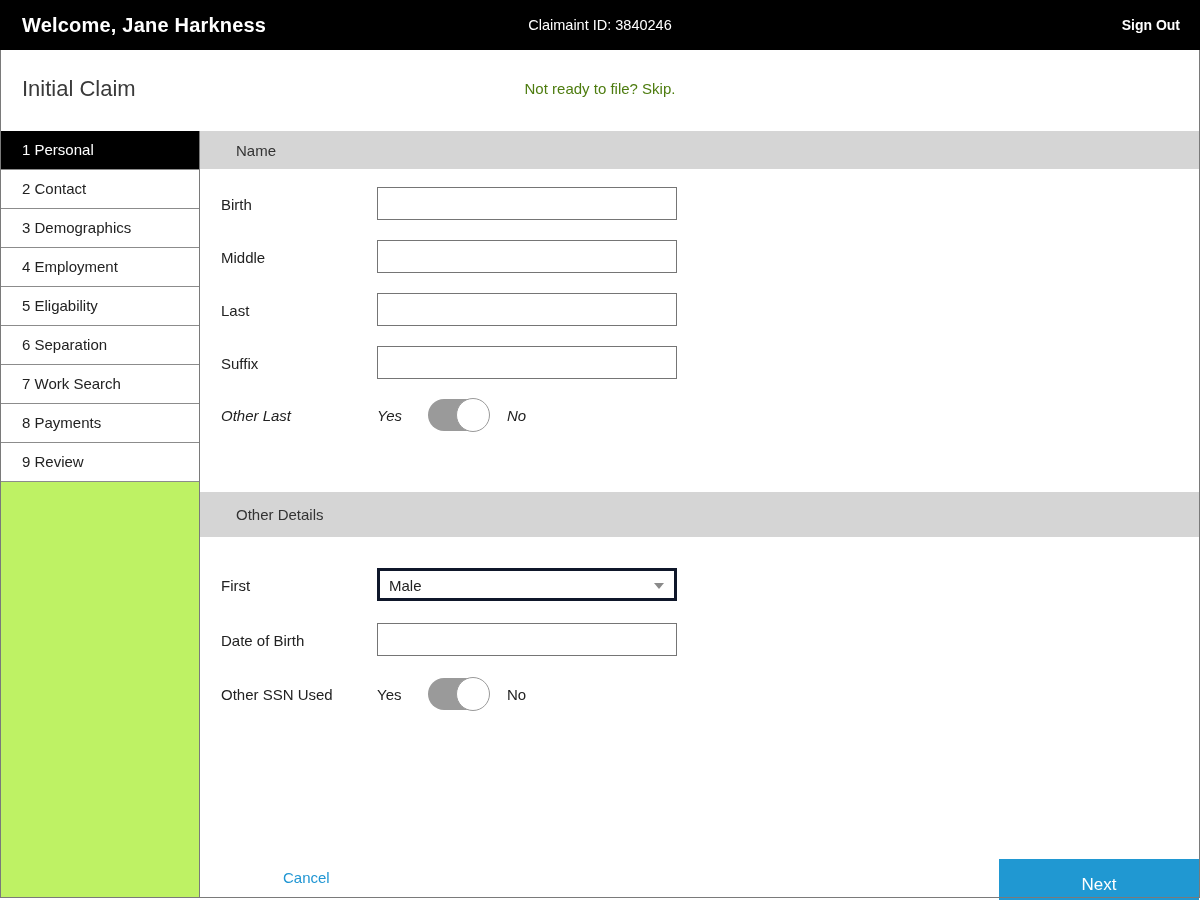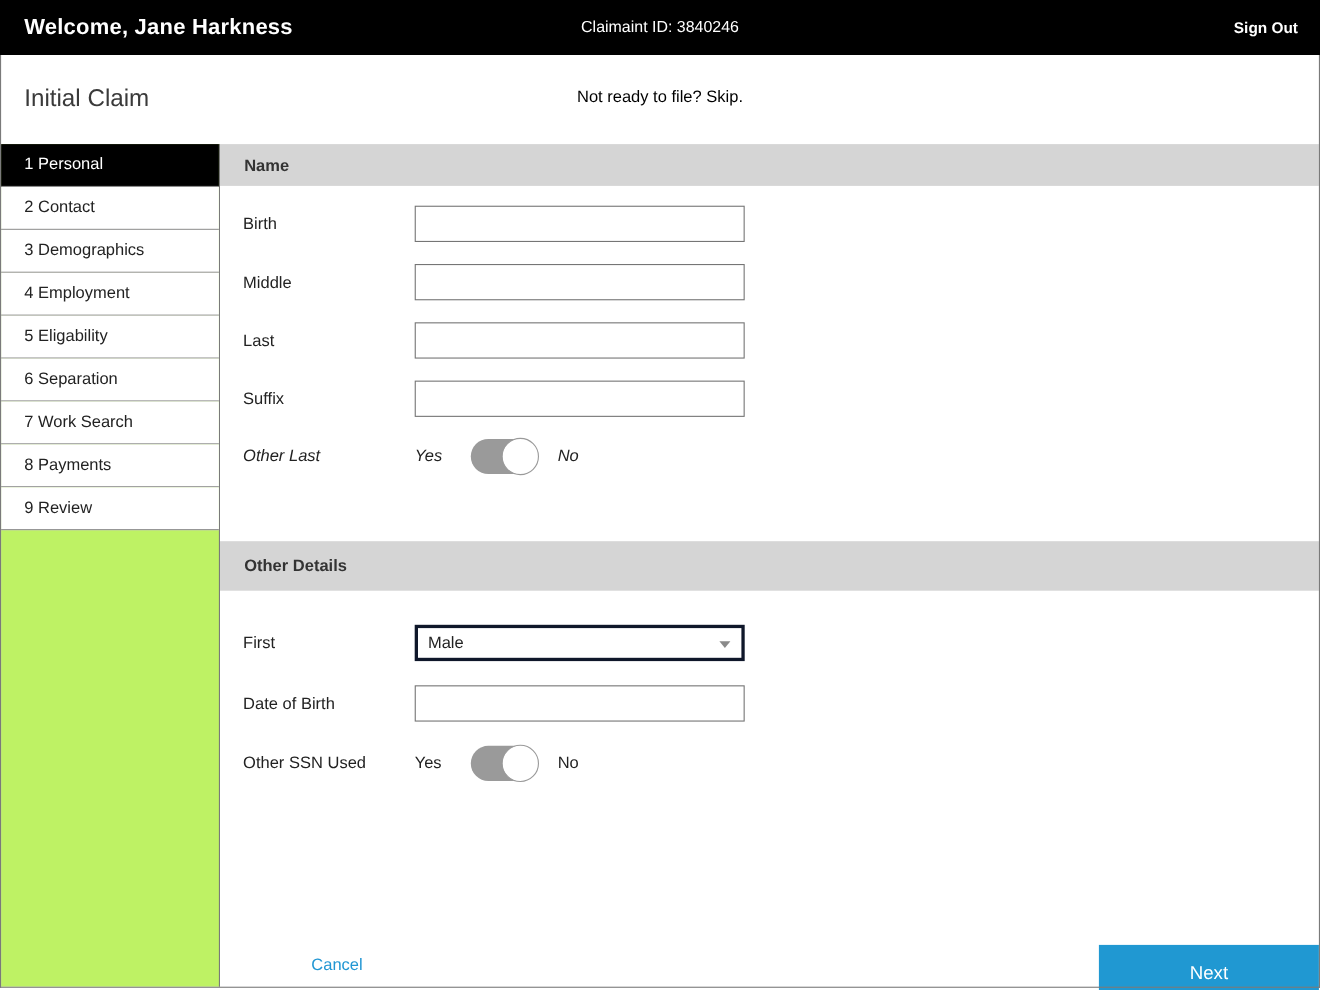--- a/index.html
+++ b/index.html
@@ -35,40 +35,40 @@
     border:1px solid #7a7a7a; border-top:none; pointer-events:none;
   }
 
   
   .page-title {
     position:absolute; left:22px; top:76px;
     font-size:22px; color:#3a3a3a; font-weight:400;
   }
   .skip-link {
     position:absolute; left:50%; transform:translateX(-50%); top:80px;
-    font-size:15px; color:#000000; cursor:pointer; text-decoration:none; white-space:nowrap;
+    font-size:15px; color:#4d7c0f; cursor:pointer; text-decoration:none; white-space:nowrap;
   }
 
   
   .sidebar {
     position:absolute; left:1px; top:131px; width:199px; height:766px;
     border-right:1px solid #7a7a7a; background:#bef264;
   }
   .nav-item {
     height:39px; line-height:38px; padding-left:21px;
     font-size:15px; color:#222; border-bottom:1px solid #8c8c8c;
     cursor:pointer; background:#fff;
   }
   .nav-item.active { background:#000; color:#fff; }
 
   
   .section-header {
     position:absolute; left:200px; width:999px; background:#d5d5d5;
-    font-size:15px; font-weight:bold; color:#333;
-    display:flex; align-items:center; padding-left:22px;
+    font-size:15px; font-weight:normal; color:#333;
+    display:flex; align-items:center; padding-left:36px;
   }
   .hdr-name { top:131px; height:38px; }
   .hdr-other { top:492px; height:45px; }
 
   
   .row { position:absolute; left:200px; width:998px; height:33px; }
   .row-label {
     position:absolute; left:21px; top:50%; transform:translateY(-50%);
     font-size:15px; color:#222; white-space:nowrap;
   }

